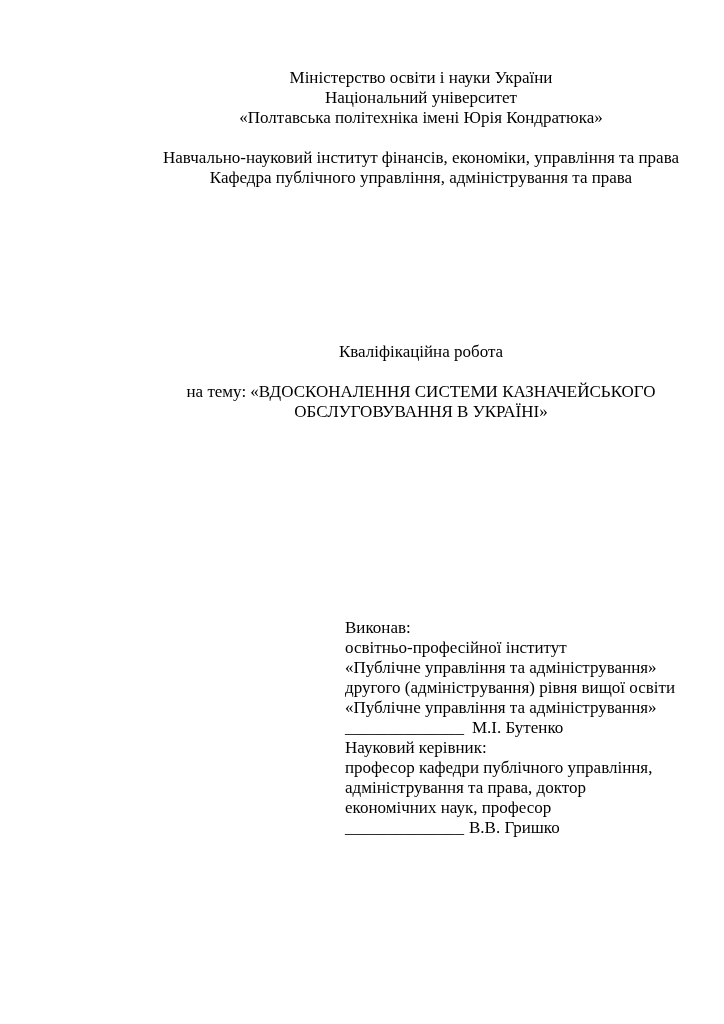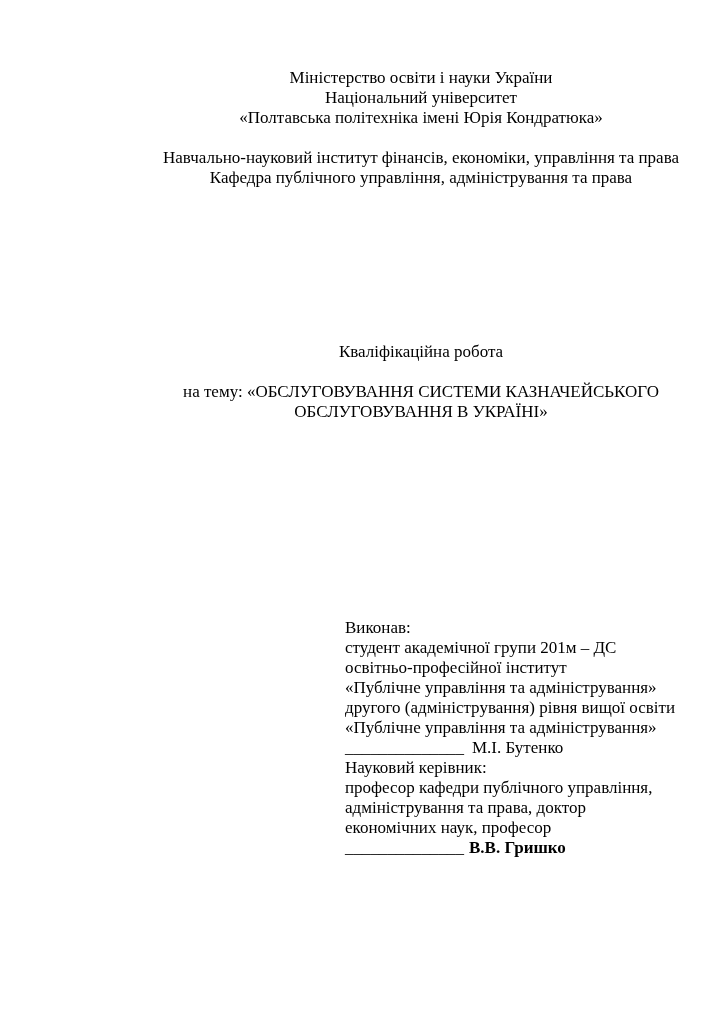--- a/index.html
+++ b/index.html
@@ -31,46 +31,45 @@
   .author-block {
     top: 618px;
     left: 345px;
     white-space: nowrap;
     text-align: left;
   }
   .footer-block { top: 930px; }
   .spacer { height: 20px; }
   .bold { font-weight: normal; }
   .sig-name { margin-left: 8px; }
-  .sig-name-narrow { margin-left: 5px; font-weight: bold; }
+  .sig-name-narrow { margin-left: 5px; }
 </style>
 </head>
 <body>
 
 <div class="page">
 
   <div class="block centered header-block">
     <div>Міністерство освіти і науки України</div>
     <div>Національний університет</div>
     <div>«Полтавська політехніка імені Юрія Кондратюка»</div>
     <div class="spacer"></div>
     <div>Навчально-науковий інститут фінансів, економіки, управління та права</div>
     <div>Кафедра публічного управління, адміністрування та права</div>
   </div>
 
   <div class="block centered title-block">
     <div class="bold">Кваліфікаційна робота</div>
     <div class="spacer"></div>
-    <div><span>на тему: </span><span class="bold">«ОБСЛУГОВУВАННЯ СИСТЕМИ КАЗНАЧЕЙСЬКОГО</span></div>
+    <div><span>на тему: </span><span class="bold">«ВДОСКОНАЛЕННЯ СИСТЕМИ КАЗНАЧЕЙСЬКОГО</span></div>
     <div class="bold">ОБСЛУГОВУВАННЯ В УКРАЇНІ»</div>
   </div>
 
   <div class="block author-block">
     <div class="bold">Виконав:</div>
-    <div>студент академічної групи 201м – ДС</div>
     <div>освітньо-професійної інститут</div>
     <div>«Публічне управління та адміністрування»</div>
     <div>другого (адміністрування) рівня вищої освіти</div>
     <div>«Публічне управління та адміністрування»</div>
     <div><span>______________</span><span class="sig-name">М.І. Бутенко</span></div>
     <div class="bold">Науковий керівник:</div>
     <div>професор кафедри публічного управління,</div>
     <div>адміністрування та права, доктор</div>
     <div>економічних наук, професор</div>
     <div><span>______________</span><span class="sig-name-narrow">В.В. Гришко</span></div>

